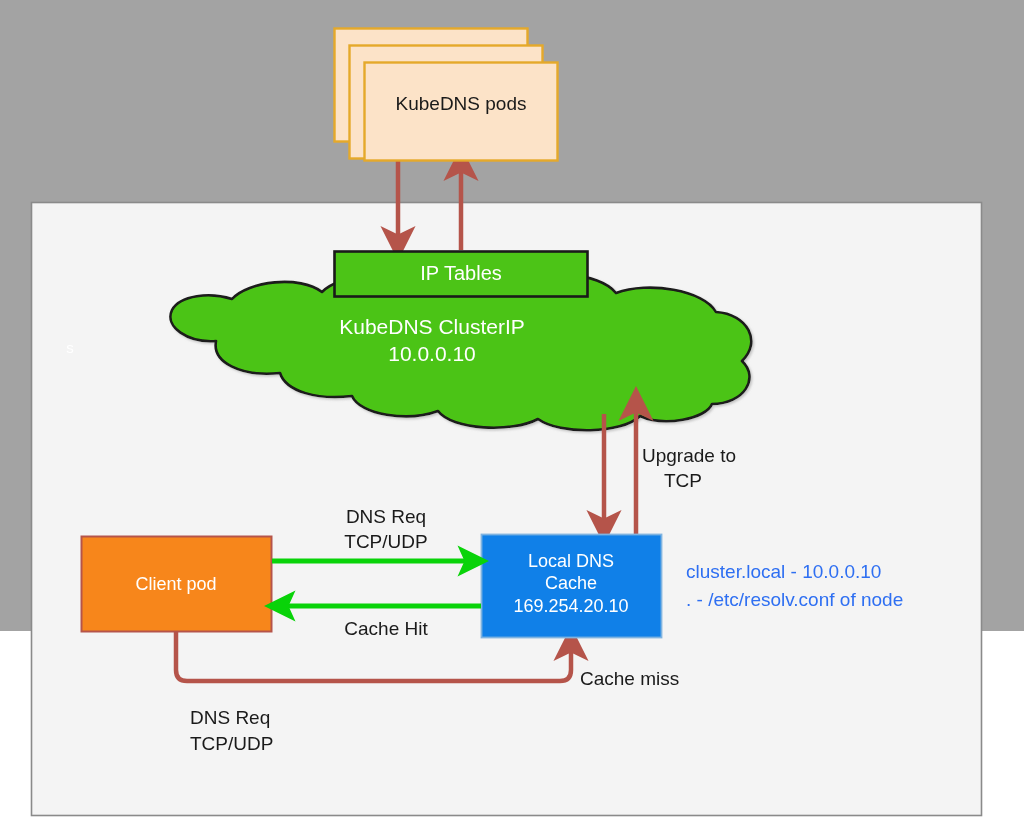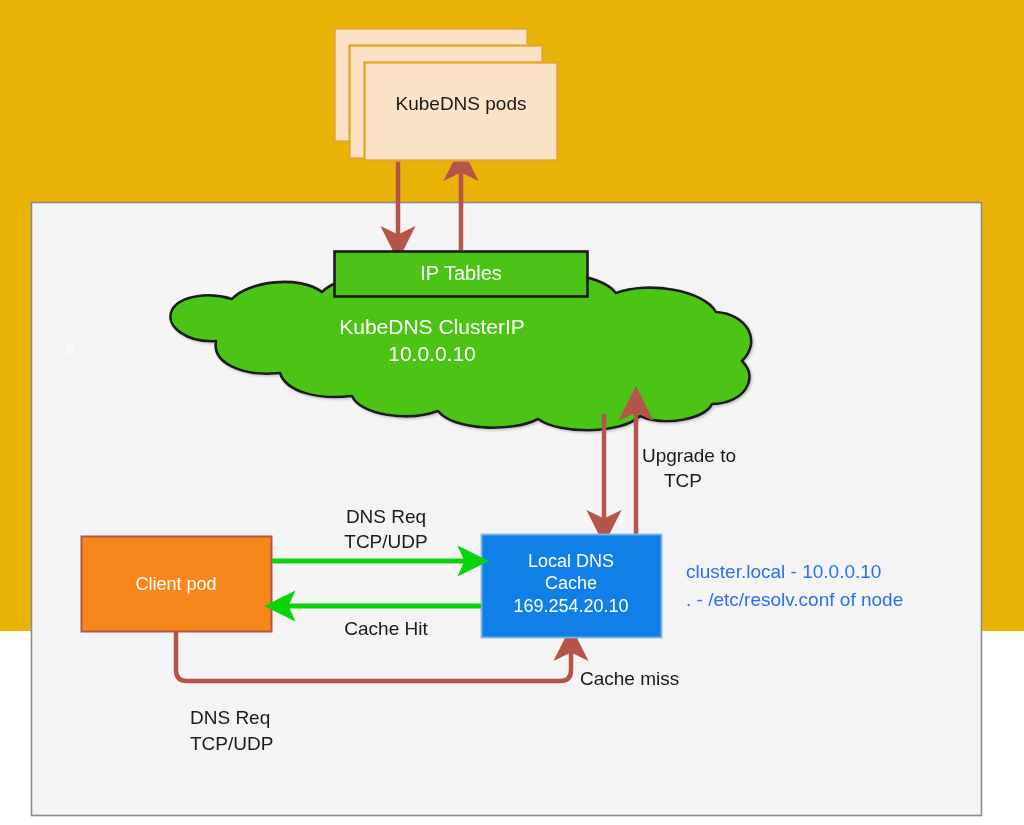--- a/index.html
+++ b/index.html
@@ -11,21 +11,21 @@
   body {
     font-family: "Liberation Sans", sans-serif;
     width: 1024px;
     height: 825px;
     overflow: hidden;
   }
   #stage {
     position: relative;
     width: 1024px;
     height: 631px;
-    background: #eab308;
+    background: #a3a3a3;
   }
   #diagram-svg {
     position: absolute;
     left: 0;
     top: 0;
     width: 1024px;
     height: 825px;
   }
   .node-text {
     font-family: "Liberation Sans", sans-serif;

